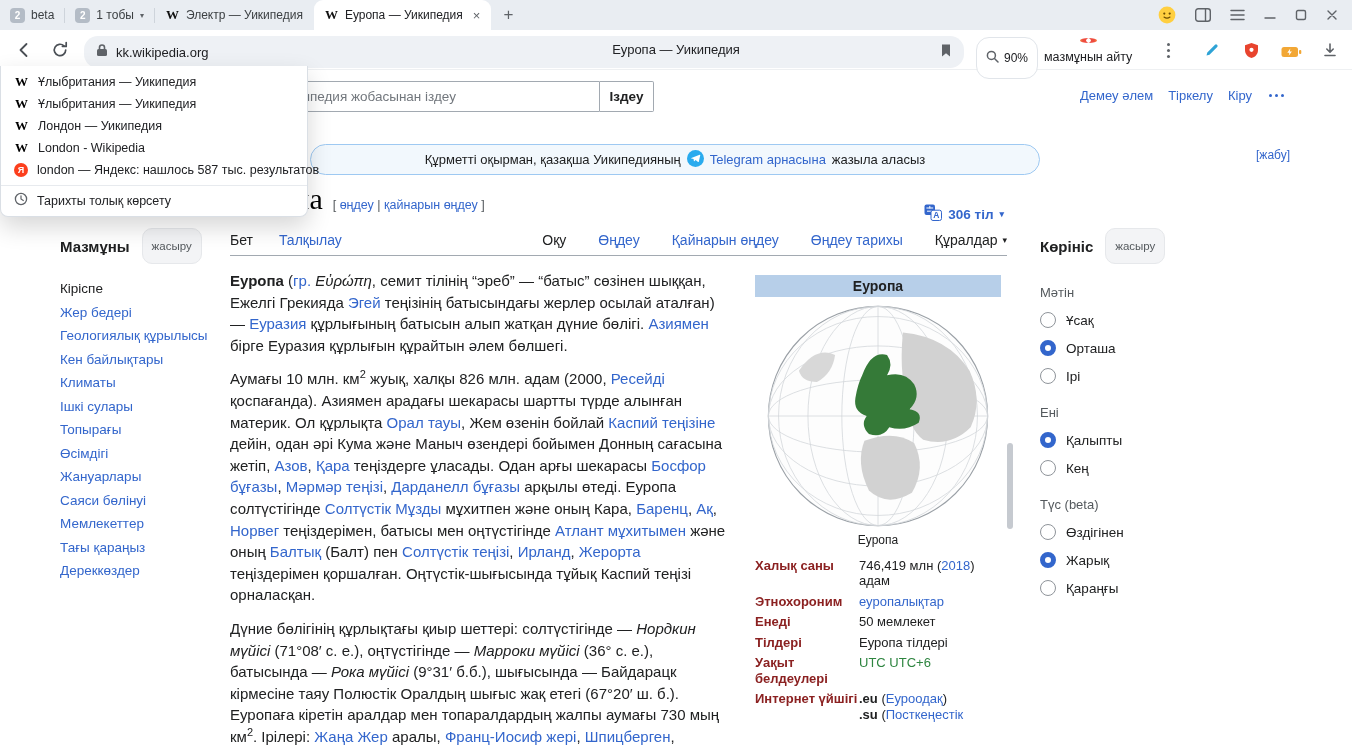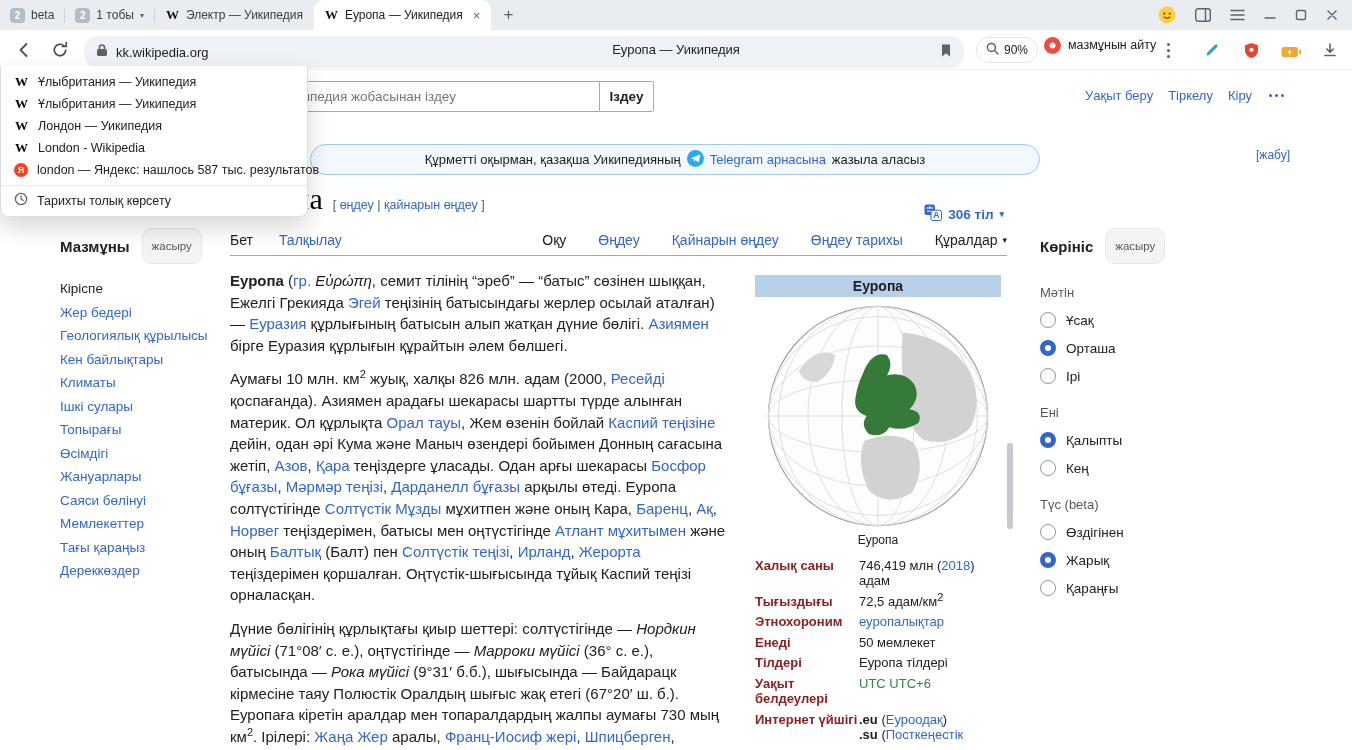--- a/index.html
+++ b/index.html
@@ -22,22 +22,22 @@
   .tb-right { margin-left:auto; display:flex; align-items:center; gap:19px; padding-right:14px; }
   .tb-right svg { display:block; }
 
   
   .toolbar { position:absolute; top:30px; left:0; right:0; height:40px; background:#fff; border-bottom:1px solid #eef0f2; z-index:9; }
   .navbtn { position:absolute; top:10px; cursor:pointer; }
   .addr { position:absolute; left:84px; top:6px; width:880px; height:28px; background:#eef1f5; border-radius:14px; display:flex; align-items:center; padding:16px 12px; gap:8px; cursor:text; }
   .url { font-size:13px; color:#202124; }
   .addr-flag { margin-left:auto; cursor:pointer; }
   .center-title { position:absolute; top:12px; left:0; width:1352px; text-align:center; font-size:13px; color:#202124; pointer-events:none; }
-  .zoombadge { position:absolute; left:976px; top:7px; height:26px; border:1px solid #e1e5ea; border-radius:13px; display:flex; align-items:center; gap:5px; padding:0 9px; font-size:12px; color:#202124; background:#fff; cursor:pointer; }
-  .readaloud { position:absolute; left:1044px; top:2px; height:26px; display:flex; align-items:center; gap:7px; font-size:12.5px; color:#202124; cursor:pointer; }
+  .zoombadge { position:absolute; left:976px; top:7px; height:42px; border:1px solid #e1e5ea; border-radius:13px; display:flex; align-items:center; gap:5px; padding:0 9px; font-size:12px; color:#202124; background:#fff; cursor:pointer; }
+  .readaloud { position:absolute; left:1044px; top:8px; height:26px; display:flex; align-items:center; gap:7px; font-size:12.5px; color:#202124; cursor:pointer;flex-direction:column; }
   .alice { width:17px; height:17px; border-radius:50%; background:radial-gradient(circle at 50% 50%, #ffffff 0 22%, #ee4b3e 28% 62%, #f7853d 100%); }
   .vdots { position:absolute; left:1167px; top:13px; width:3px; height:3px; border-radius:50%; background:#5f6368; box-shadow:0 6px 0 #5f6368, 0 12px 0 #5f6368; cursor:pointer; }
   .util { position:absolute; top:12px; cursor:pointer; }
 
   
   .suggest { position:absolute; top:66px; left:0; width:308px; background:#fff; border:1px solid #dadfe5; border-top:none; border-radius:0 0 8px 8px; box-shadow:0 10px 24px rgba(0,0,0,.16); padding:5px 0 5px; z-index:60; }
   .sitem { display:flex; align-items:center; gap:9px; height:22px; padding:0 13px; font-size:12.5px; color:#202124; white-space:nowrap; cursor:pointer; }
   .sicon-w { width:15px; text-align:center; font-family:"Liberation Serif",serif; font-weight:bold; font-size:13px; color:#000; }
   .sicon-ya { width:14px; height:14px; flex:none; border-radius:50%; background:#fc3f1d; color:#fff; font-size:9px; font-weight:bold; display:flex; align-items:center; justify-content:center; }
   .sitem.hist { border-top:1px solid #e7eaee; margin-top:4px; padding-top:4px; height:26px; }
@@ -258,21 +258,21 @@
     <div class="wsearch">
       <span class="smag"><svg width="14" height="14" viewBox="0 0 14 14">
             <circle cx="5.8" cy="5.8" r="4.3" fill="none" stroke="#72777d" stroke-width="1.5"></circle>
             <path d="M9.1 9.1 L13 13" stroke="#72777d" stroke-width="1.5" stroke-linecap="round"></path>
           </svg></span>
       <input type="text" placeholder="Уикипедия жобасынан іздеу" style="">
       <button class="searchbtn">Іздеу</button>
     </div>
 
     <div class="toplinks">
-      <span class="wl">Уақыт беру</span>
+      <span class="wl">Демеу әлем</span>
       <span class="wl">Тіркелу</span>
       <span class="wl">Кіру</span>
       <span class="hmore">
           <i></i>
           <i></i>
           <i></i>
         </span>
     </div>
 
     <div class="banner">
@@ -368,24 +368,20 @@
           <path d="M86,64 Q94,42 108,46 Q114,54 108,64 Q124,60 132,72 Q138,84 128,94 Q140,96 136,106 Q124,114 110,110 Q104,120 92,116 Q84,108 90,100 Q78,96 80,84 Q82,72 86,64 Z" fill="#357a38"></path>
         </svg>
       </div>
       <div class="ib-cap">Еуропа</div>
 
       <div class="ib-row">
         <div class="ib-label">Халық саны</div>
         <div class="ib-val">746,419 млн (<a class="wl">2018</a>) адам</div>
       </div>
       <div class="ib-row">
-        <div class="ib-label">Тығыздығы</div>
-        <div class="ib-val">72,5 адам/км<sup>2</sup></div>
-      </div>
-      <div class="ib-row">
         <div class="ib-label">Этнохороним</div>
         <div class="ib-val"><a class="wl">еуропалықтар</a></div>
       </div>
       <div class="ib-row">
         <div class="ib-label">Енеді</div>
         <div class="ib-val">50 мемлекет</div>
       </div>
       <div class="ib-row">
         <div class="ib-label">Тілдері</div>
         <div class="ib-val">Еуропа тілдері</div>

